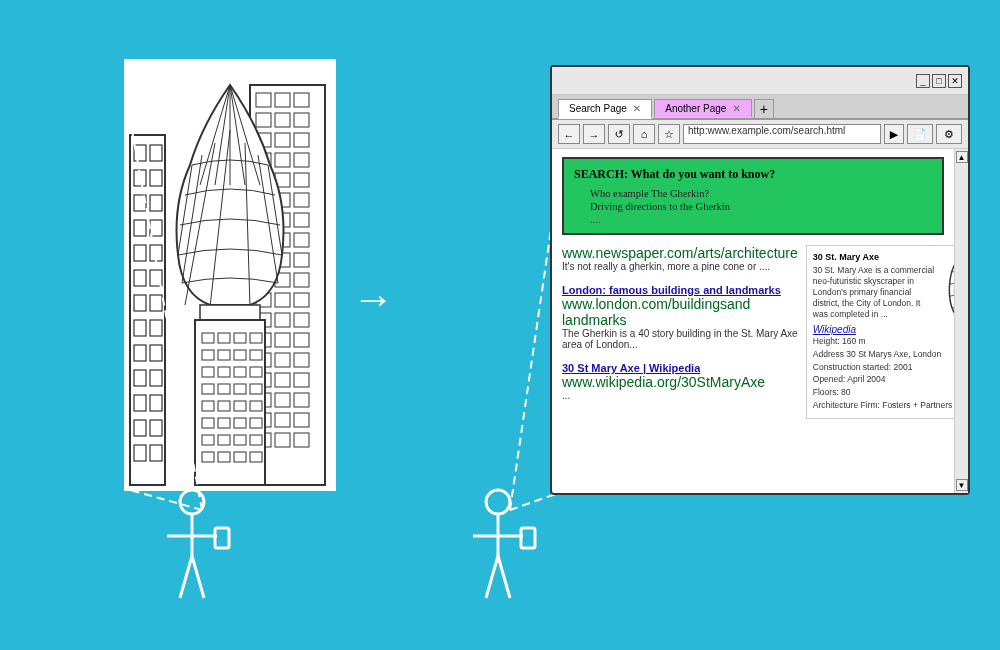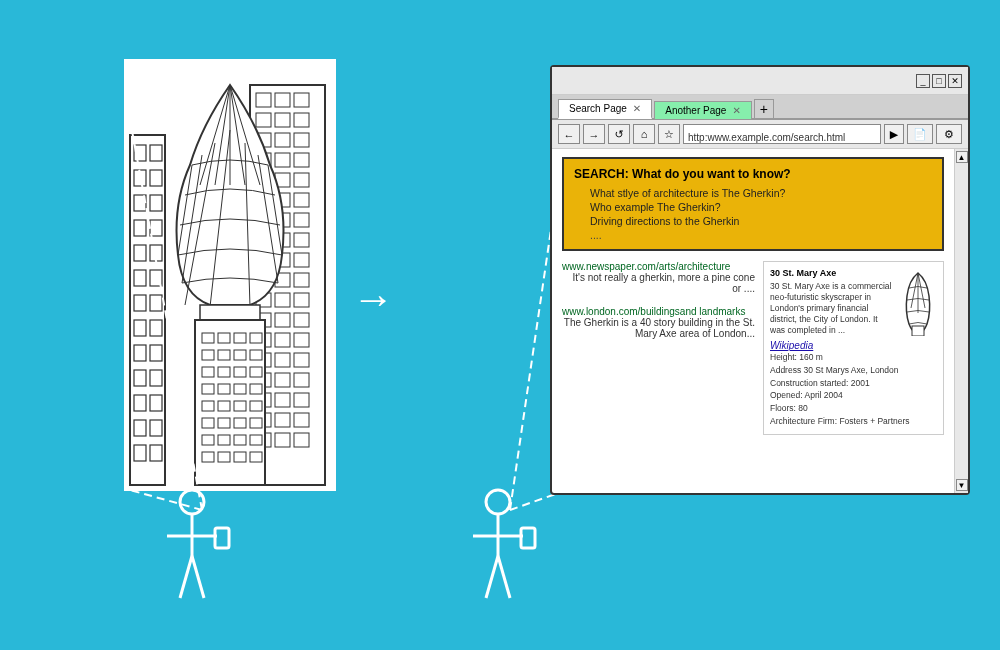--- a/index.html
+++ b/index.html
@@ -54,28 +54,28 @@
       align-items: center;
       justify-content: center;
       font-size: 9px;
       background: #e8e8e8;
       cursor: pointer;
     }
 
     .browser-tabs {
       background: #d0d0d0;
       display: flex;
-      align-items: flex-end;
+      align-items: flex-start;
       padding: 3px 6px 0;
       gap: 2px;
       border-bottom: 2px solid #999;
     }
 
     .tab {
-      background: #86efac;
+      background: #f0abfc;
       border: 1.5px solid #999;
       border-bottom: none;
       padding: 3px 10px 3px 10px;
       font-size: 10px;
       display: flex;
       align-items: center;
       gap: 6px;
       cursor: pointer;
       position: relative;
       bottom: -1px;
@@ -128,21 +128,21 @@
     }
 
     .address-bar {
       flex: 1;
       height: 20px;
       border: 1.5px solid #888;
       padding: 0 4px;
       font-size: 10px;
       background: white;
       display: flex;
-      align-items: flex-end;
+      align-items: flex-start;
     }
 
     .go-btn {
       width: 20px;
       height: 20px;
       border: 1.5px solid #888;
       background: #f0f0f0;
       display: flex;
       align-items: center;
       justify-content: center;
@@ -184,21 +184,22 @@
       align-items: center;
       justify-content: center;
       font-size: 8px;
       cursor: pointer;
     }
 
     .search-box {
       border: 2px solid #333;
       padding: 8px 10px;
       margin-bottom: 10px;
-      background: #eab308;
+      background: #22c55e;
+      font-family: Liberation Serif, serif;
     }
 
     .search-prompt {
       font-size: 12px;
       font-weight: bold;
       margin-bottom: 6px;
     }
 
     .search-suggestion {
       font-size: 10.5px;
@@ -226,28 +227,27 @@
     }
 
     .result-title {
       font-size: 11px;
       font-weight: bold;
       color: #1a0dab;
       text-decoration: underline;
     }
 
     .result-url {
-      font-size: 10px;
+      font-size: 14px;
       color: #006621;
     }
 
     .result-snippet {
       font-size: 10px;
       color: #333;
-      text-align: right;
     }
 
     .knowledge-panel {
       width: 181px;
       border: 1.5px solid #ccc;
       padding: 6px;
       font-size: 9px;
       flex-shrink: 0;
     }
 
@@ -529,36 +529,41 @@
       <div class="go-btn">▶</div>
       <div class="nav-btn" style="width:26px;">📄</div>
       <div class="nav-btn" style="width:26px;">⚙</div>
     </div>
 
     <div class="browser-content">
       <div class="content-area">
 
         <div class="search-box">
           <div class="search-prompt">SEARCH: What do you want to know?</div>
-          <div class="search-suggestion">What stlye of architecture is The Gherkin?</div>
           <div class="search-suggestion">Who example The Gherkin?</div>
           <div class="search-suggestion">Driving directions to the Gherkin</div>
           <div class="search-ellipsis">....</div>
         </div>
 
         <div class="results-container">
 
           <div class="results-left">
             <div class="result-item">
               <div class="result-url">www.newspaper.com/arts/architecture</div>
               <div class="result-snippet">It's not really a gherkin, more a pine cone or ....</div>
             </div>
             <div class="result-item">
+              <div class="result-title">London: famous buildings and landmarks</div>
               <div class="result-url">www.london.com/buildingsand landmarks</div>
               <div class="result-snippet">The Gherkin is a 40 story building in the St. Mary Axe area of London...</div>
+            </div>
+            <div class="result-item">
+              <div class="result-title">30 St Mary Axe | Wikipedia</div>
+              <div class="result-url">www.wikipedia.org/30StMaryAxe</div>
+              <div class="result-snippet">...</div>
             </div>
           </div>
 
           <div class="knowledge-panel">
 
             <div style="float:right;margin-left:5px;margin-bottom:4px;">
               <svg width="38" height="68" viewBox="0 0 38 68">
                 <path d="M19 5 Q10 12 8 28 Q6 44 10 56 Q13 64 19 67 Q25 64 28 56 Q32 44 30 28 Q28 12 19 5Z" fill="white" stroke="#333" stroke-width="1.5"></path>
                 <line x1="19" y1="5" x2="12" y2="40" stroke="#333" stroke-width="0.8"></line>
                 <line x1="19" y1="5" x2="19" y2="45" stroke="#333" stroke-width="0.8"></line>

